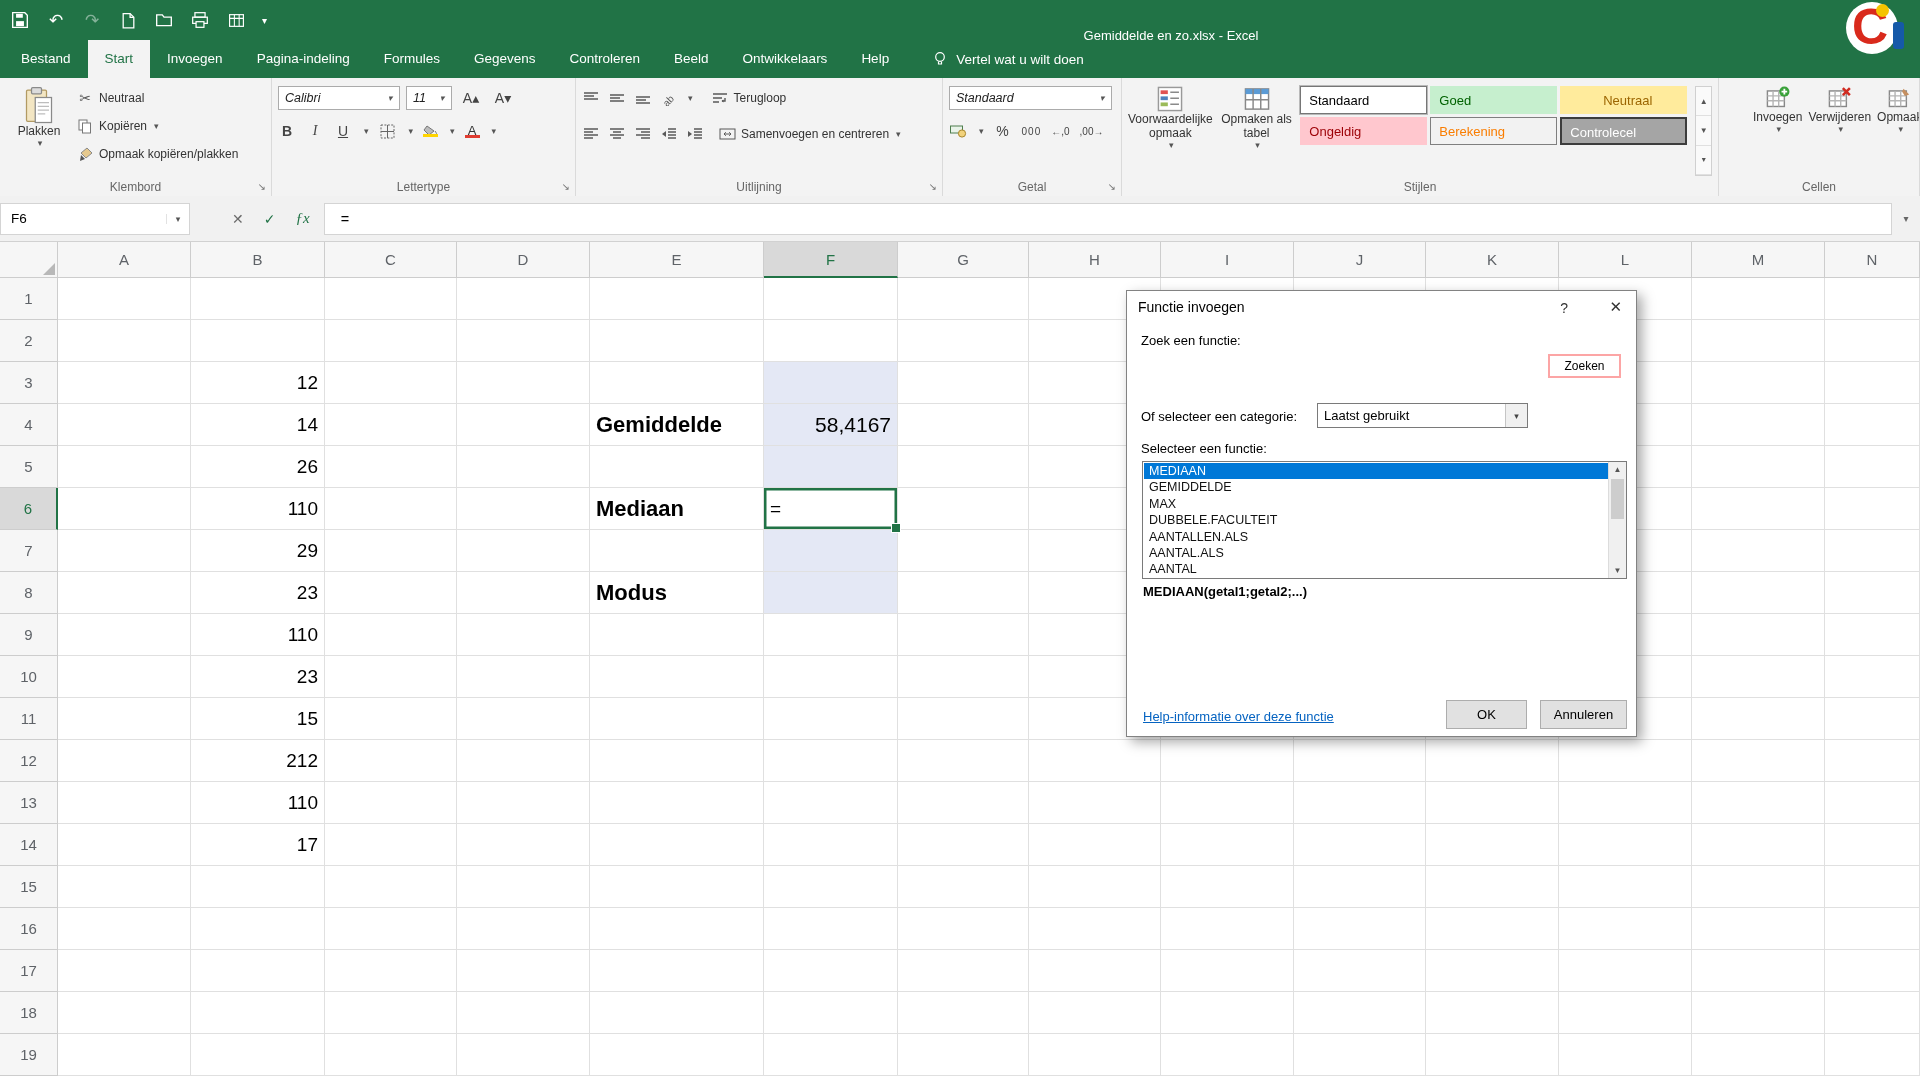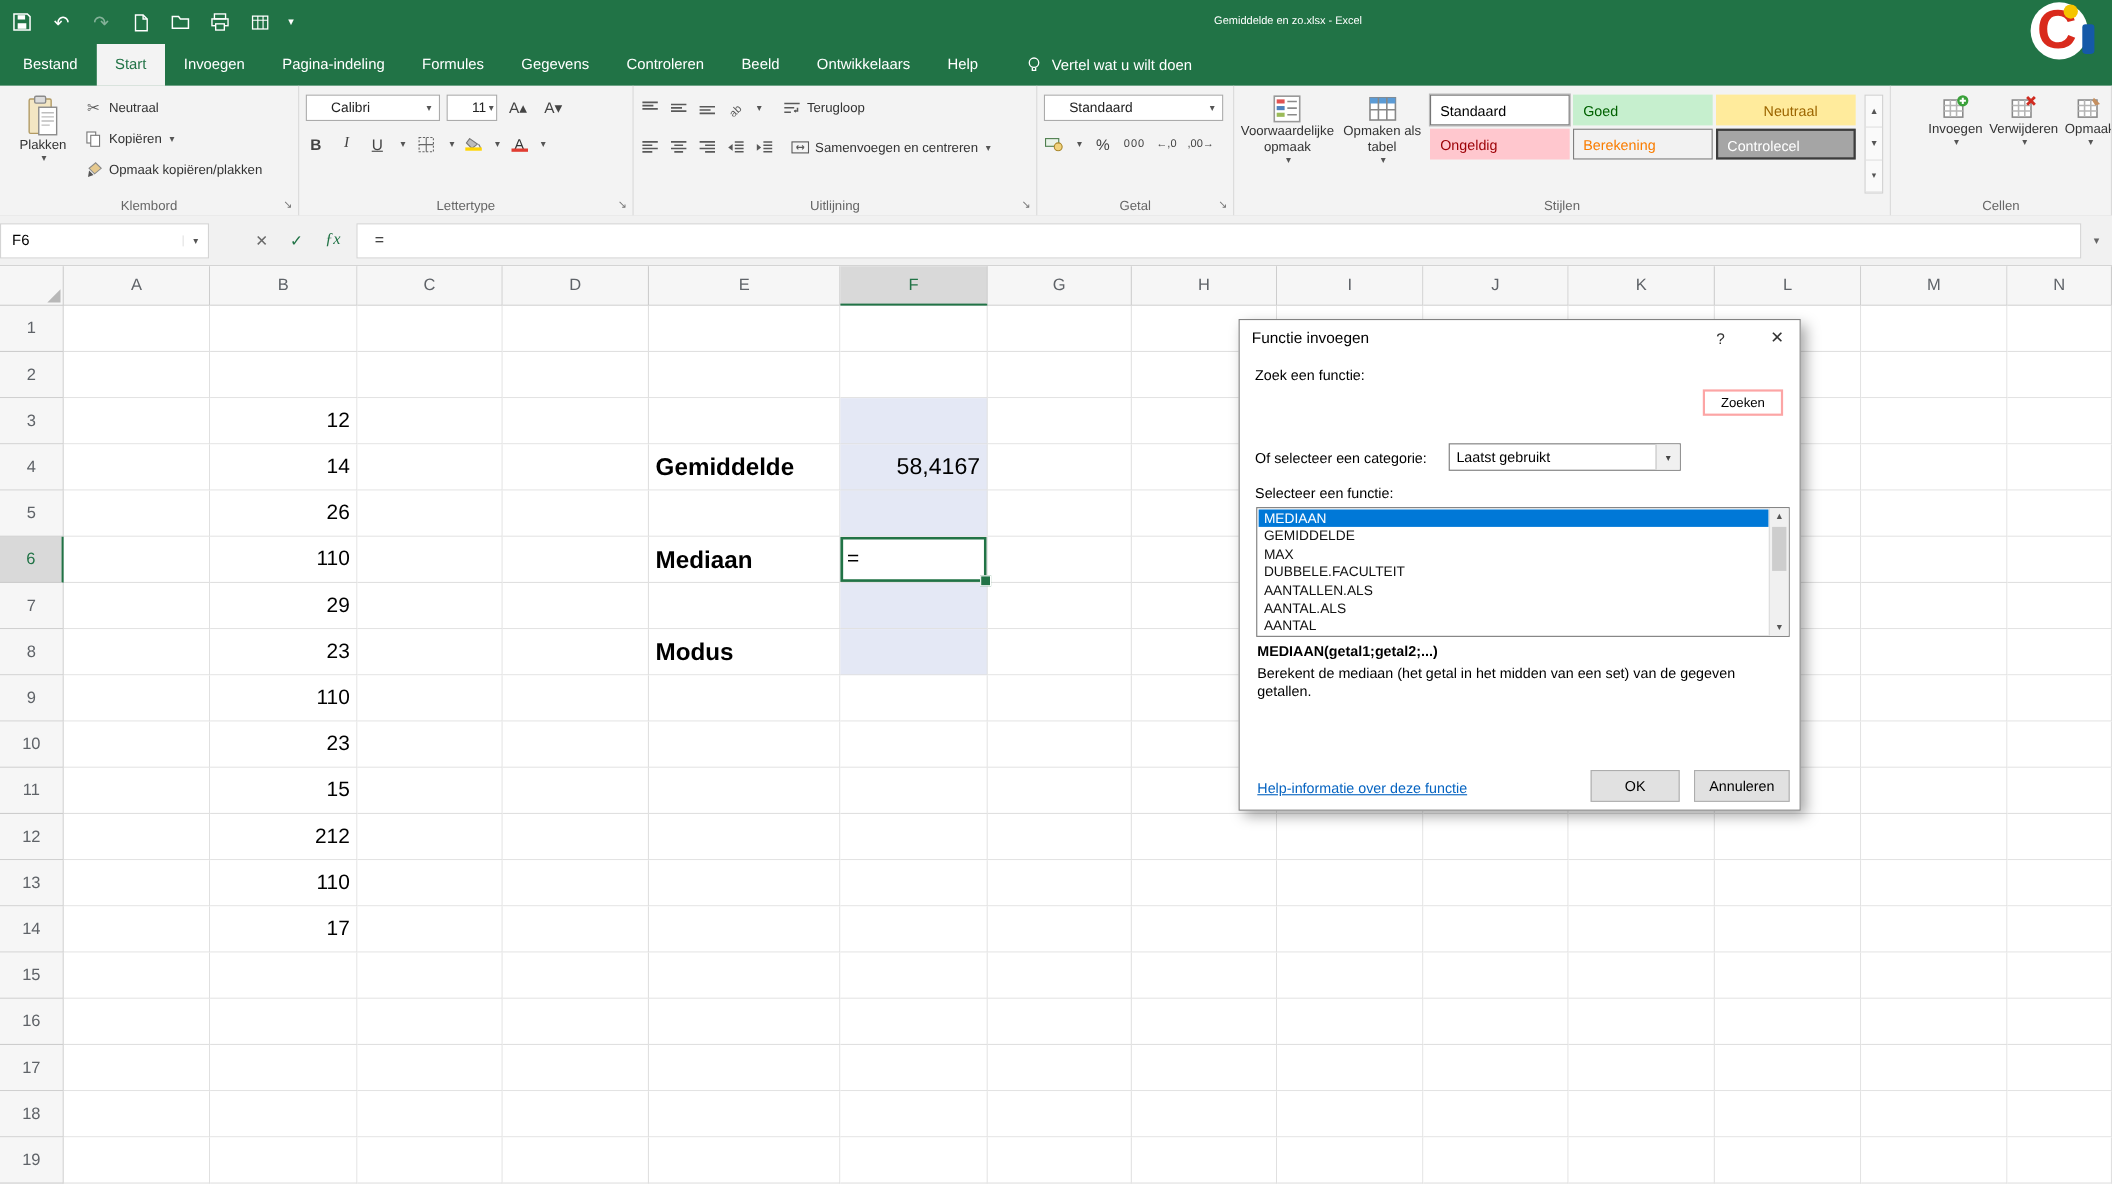--- a/index.html
+++ b/index.html
@@ -3,22 +3,22 @@
 <meta charset="utf-8">
 <style>
   html,body{margin:0;padding:0;width:1920px;height:1080px;overflow:hidden;
     font-family:"Liberation Sans",sans-serif;background:#fff;}
   
   .titlebar{position:absolute;left:0;top:0;width:1920px;height:40px;background:#217346;color:#fff;}
   .qat{position:absolute;left:10px;top:0;height:40px;display:flex;align-items:center;gap:16px;}
   .qat .qi{width:20px;height:20px;display:flex;align-items:center;justify-content:center;font-size:17px;color:#fff;}
   .qi.dim{opacity:.45;}
   .qat .qcaret{font-size:10px;color:#fff;}
-  .wtitle{position:absolute;left:1171px;top:0;height:40px;line-height:40px;transform:translateX(-50%);
-    font-size:10px;color:#fff;white-space:nowrap;}
+  .wtitle{position:absolute;left:1171px;top:16px;height:40px;line-height:40px;transform:translateX(-50%);
+    font-size:13px;color:#fff;white-space:nowrap;}
   .logo{position:absolute;right:16px;top:0px;height:56px;display:flex;align-items:flex-start;z-index:60;}
   .logo::before{content:"";position:absolute;left:-6px;top:2px;width:52px;height:52px;border-radius:50%;background:#fff;}
   .logo-c{position:relative;font-size:50px;line-height:54px;font-weight:900;color:#d92a1c;}
   .logo-ibar{position:relative;width:11px;height:27px;background:#1559a8;border-radius:3px;margin:22px 0 0 4px;}
   .logo-idot{position:relative;width:13px;height:13px;border-radius:50%;background:#f5c400;margin:4px 0 0 -12px;}
   
   .tabsrow{position:absolute;left:0;top:40px;width:1920px;height:38px;background:#217346;display:flex;align-items:stretch;}
   .tabs{display:flex;align-items:stretch;padding-left:4px;}
   .rtab{padding:0 17px;line-height:38px;color:#fff;font-size:13.5px;white-space:nowrap;}
   .rtab.active{background:#f3f3f3;color:#217346;}
@@ -28,21 +28,21 @@
     border-bottom:1px solid #d1d1d1;display:flex;}
   .rgroup{position:relative;height:118px;border-right:1px solid #dadada;box-sizing:border-box;}
   .g-label{position:absolute;bottom:2px;left:0;right:0;text-align:center;font-size:12px;color:#666;}
   .launcher{position:absolute;bottom:4px;right:5px;font-size:10px;color:#777;}
   .g-body{position:absolute;left:6px;top:8px;right:6px;bottom:20px;}
   .rbtn{display:flex;align-items:center;gap:5px;font-size:12px;color:#333;height:24px;white-space:nowrap;}
   .ic{display:inline-flex;width:18px;height:18px;align-items:center;justify-content:center;font-size:14px;color:#5a5a5a;}
   .car{font-size:9px;color:#555;margin-left:2px;}
   .bigbtn{display:flex;flex-direction:column;align-items:center;justify-content:flex-start;font-size:12px;color:#333;text-align:center;}
   .combo{background:#fff;border:1px solid #ababab;height:24px;box-sizing:border-box;display:flex;align-items:center;
-    font-size:12.5px;color:#222;padding-left:22px;}
+    font-size:12.5px;color:#222;padding-left:6px;font-style:italic;}
   .combo .dd{margin-left:auto;width:18px;height:100%;display:flex;align-items:center;justify-content:center;font-size:9px;color:#555;}
   .row{display:flex;align-items:center;}
   
   .g-clip{width:272px;}
   .paste{position:absolute;left:2px;top:0;width:62px;height:90px;}
   .clip-col{position:absolute;left:70px;top:0;display:flex;flex-direction:column;gap:4px;}
   
   .g-font{width:304px;}
   .fR1{display:flex;gap:6px;align-items:center;}
   .fR2{display:flex;gap:10px;align-items:center;margin-top:12px;}
@@ -809,18 +809,17 @@
         <div class="fn-item">AANTAL</div>
       </div>
     <div class="lb-scroll">
       <span class="sb-up">▲</span>
       <span class="sb-th"></span>
       <span class="sb-dn">▼</span>
     </div>
   </div>
 
   <div class="sig">MEDIAAN(getal1;getal2;...)</div>
-  <div class="desc">Berekent de mediaan (het getal in het midden van een set) van de gegeven getallen.</div>
 
   <a class="help-link">Help-informatie over deze functie</a>
   <div class="dbtn btn-ok">OK</div>
   <div class="dbtn btn-cancel">Annuleren</div>
 </div>
 
 </body></html>

